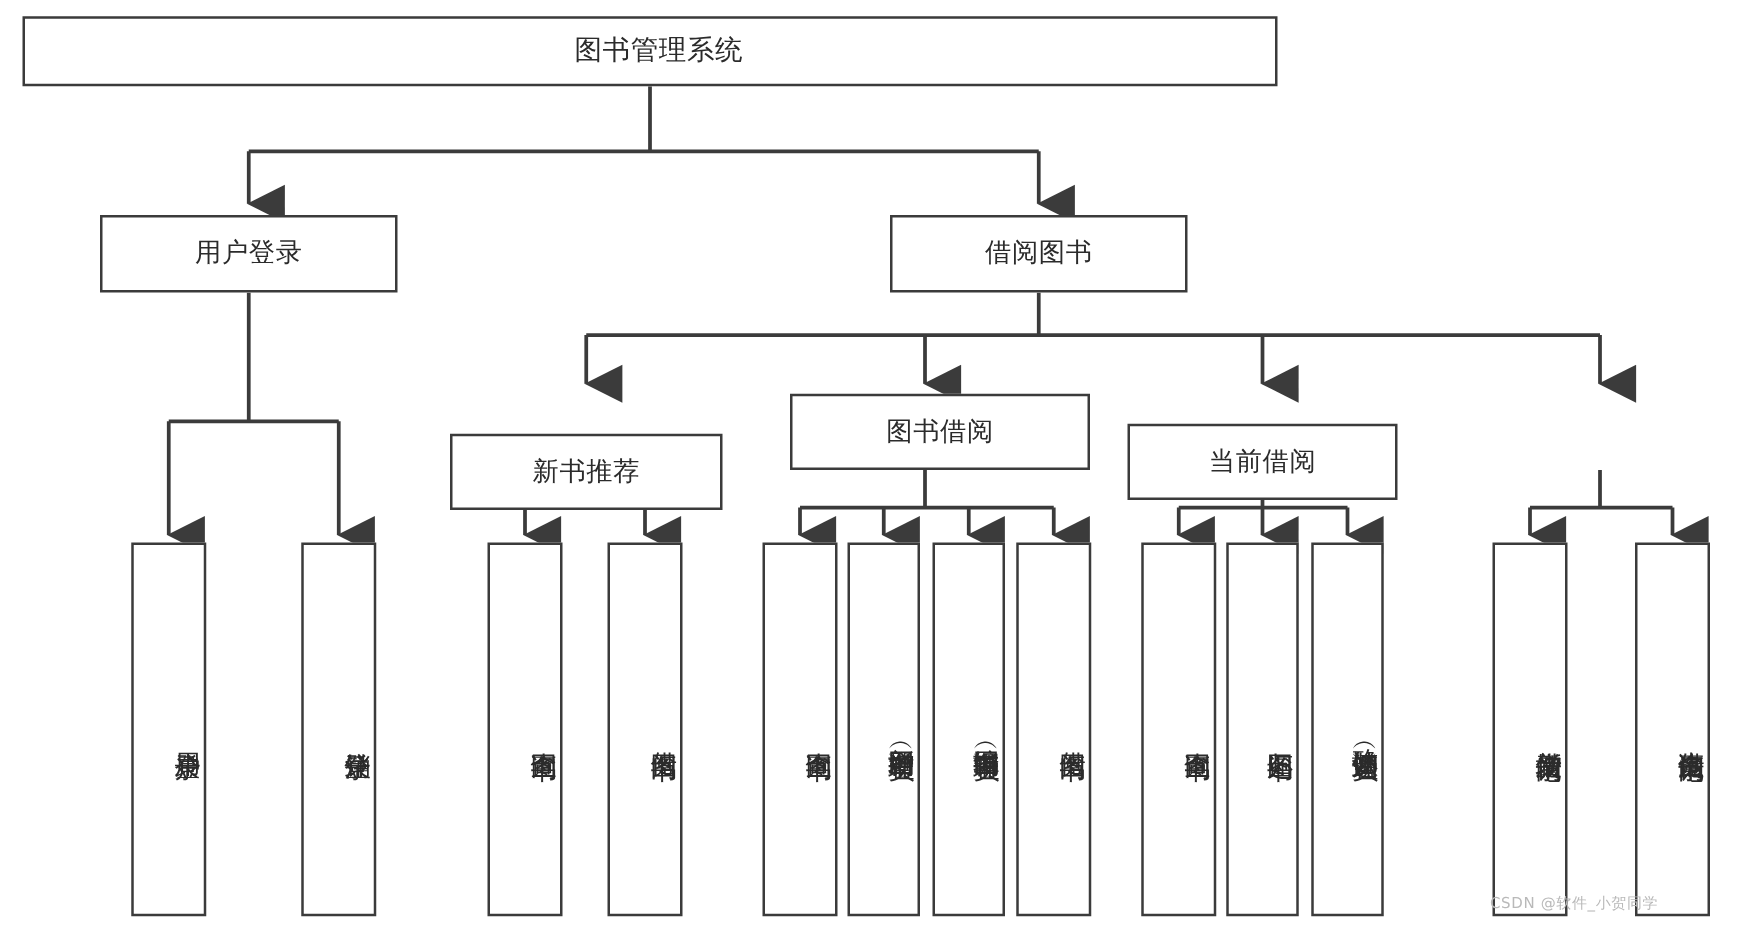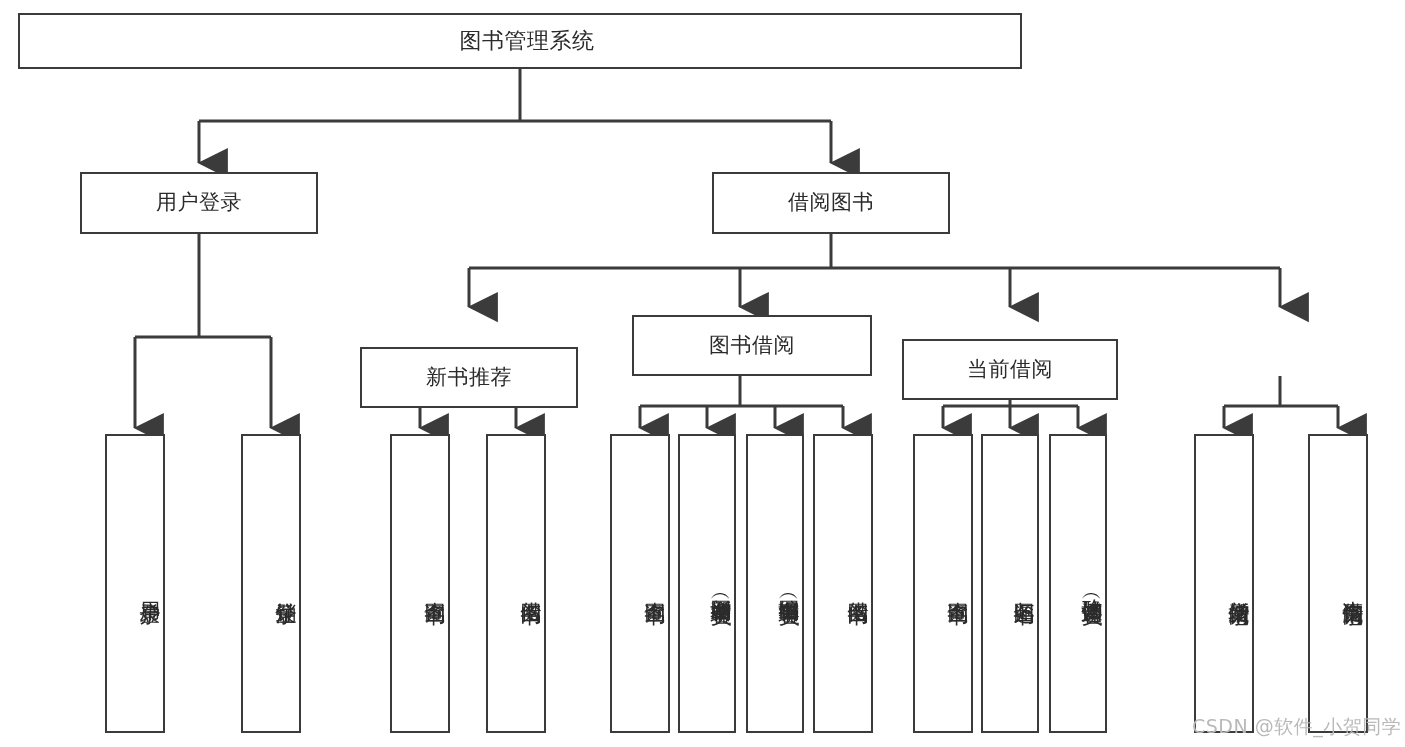--- a/index.html
+++ b/index.html
@@ -58,21 +58,21 @@
   }
   .node-v .vlabel {
     writing-mode: vertical-rl;
     text-orientation: upright;
     display: block;
   }
   .watermark {
     position: absolute;
     left: 1192px;
     top: 714px;
-    font-size: 19px;
+    font-size: 12px;
     color: #b9b9b9;
     white-space: nowrap;
     letter-spacing: 0.5px;
   }
 </style>
 </head>
 <body>
 
 <div id="diagram-root">
 

